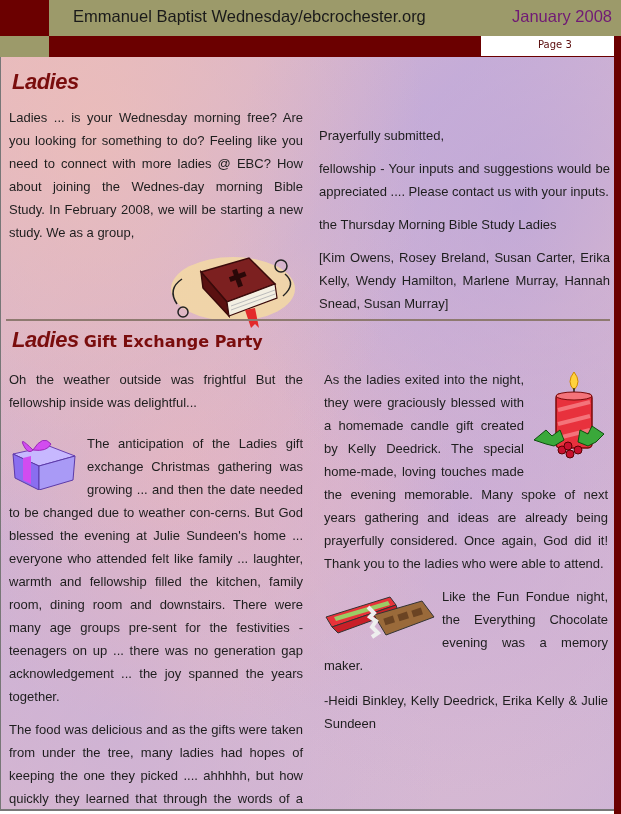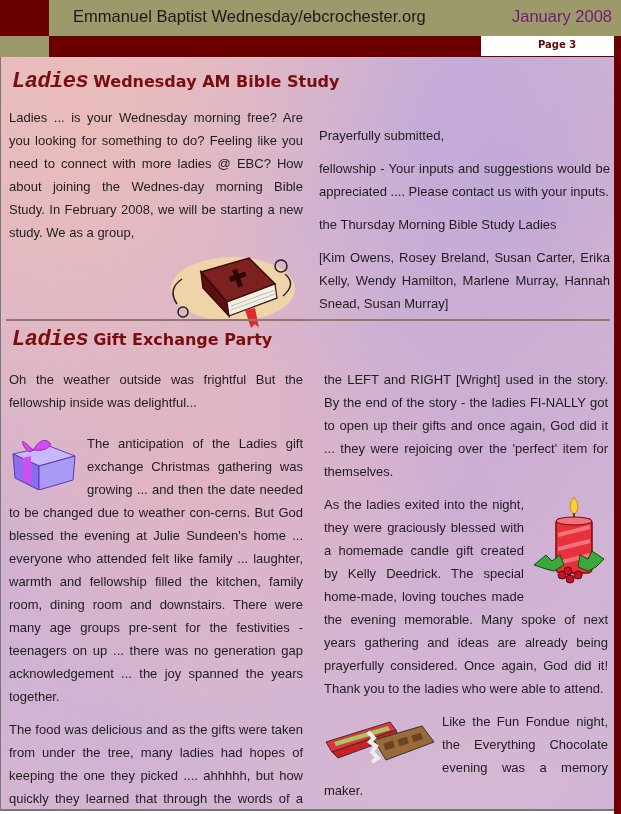--- a/index.html
+++ b/index.html
@@ -6,38 +6,38 @@
     html, body { width: 621px; height: 814px; overflow: hidden; background: #ffffff; }
     body { position: relative; font-family: "Liberation Sans", sans-serif; }
 
     .hdr-left-top { position: absolute; left: 0; top: 0; width: 49px; height: 36px; background: #6b0000; }
     .hdr-title-bar { position: absolute; left: 49px; top: 0; width: 572px; height: 36px; background: #9c9a6a; }
     .hdr-title { position: absolute; left: 73px; top: 7px; font-size: 16.5px; color: #1a1a1a; }
     .hdr-date { position: absolute; right: 9px; top: 7px; font-size: 16.5px; color: #701a75; }
     .hdr-left-bot { position: absolute; left: 0; top: 36px; width: 49px; height: 21px; background: #9c9a6a; }
     .hdr-red-bar { position: absolute; left: 49px; top: 36px; width: 572px; height: 21px; background: #6b0000; }
     .page-tab { position: absolute; left: 481px; top: 36px; width: 133px; height: 20px; background: #ffffff; }
-    .page-label { position: absolute; left: 10px; top: 3px; font-size: 10px; font-weight: bold; color: #5a0c0c; font-family: "DejaVu Sans", sans-serif; padding-left: 47px; }
+    .page-label { position: absolute; left: 10px; top: 3px; font-size: 10px; font-weight: normal; color: #5a0c0c; font-family: "DejaVu Sans", sans-serif; padding-left: 47px; }
 
     .content {
       position: absolute; left: 0; top: 57px; width: 614px; height: 754px;
       border-left: 1px solid #777; border-bottom: 2px solid #777;
       background:
         radial-gradient(ellipse at 15% 10%, rgba(240,190,180,0.7), transparent 45%),
         radial-gradient(ellipse at 85% 20%, rgba(180,160,220,0.6), transparent 40%),
         radial-gradient(ellipse at 30% 55%, rgba(230,180,190,0.7), transparent 45%),
         radial-gradient(ellipse at 75% 60%, rgba(200,170,215,0.7), transparent 45%),
         radial-gradient(ellipse at 20% 90%, rgba(200,175,215,0.7), transparent 45%),
         radial-gradient(ellipse at 80% 92%, rgba(215,185,210,0.7), transparent 45%),
         linear-gradient(135deg, #e2b9c4 0%, #cdb2d6 35%, #e0bccb 60%, #cbb3d8 100%);
     }
     .right-border { position: absolute; left: 614px; top: 57px; width: 7px; height: 757px; background: #6b0000; }
 
     .sec-head { position: absolute; display: flex; align-items: baseline; }
-    .script { font-family: Liberation Mono, monospace; font-style: italic; font-weight: bold; font-size: 22px; color: #7a0d0d; letter-spacing: -0.5px; margin-right: 5px; }
+    .script { font-family: Liberation Sans, sans-serif; font-style: italic; font-weight: bold; font-size: 22px; color: #7a0d0d; letter-spacing: -0.5px; margin-right: 5px; }
     .sec-title { font-family: "DejaVu Sans", sans-serif; font-weight: bold; font-size: 16px; color: #7a0d0d; }
 
     .col { position: absolute; font-size: 13px; line-height: 23px; color: #1e1e1e; text-align: justify; }
     .col p { margin-bottom: 10px; }
 
     .divider { position: absolute; left: 5px; top: 320px; width: 604px; height: 2px; background: #8e7a70; }
 
     .float-right-img { float: right; margin: 0 0 0 6px; }
     .float-left-img { float: left; margin: 0 6px 0 0; }
   </style>
@@ -51,21 +51,20 @@
 <div class="hdr-left-bot"></div>
 <div class="hdr-red-bar"></div>
 <div class="page-tab">
   <span class="page-label">Page 3</span>
 </div>
 
 <div class="content">
 
   <div class="sec-head" style="left:11px; top:12px;">
     <span class="script">Ladies</span>
-    <span class="sec-title">Wednesday AM Bible Study</span>
   </div>
 
   <div class="col" style="left:8px; top:49px; width:294px;">
     <p style="margin-bottom:0;">Ladies ... is your Wednesday morning free? Are you looking for something to do? Feeling like you need to connect with more ladies @ EBC? How about joining the Wednes-day morning Bible Study. In February 2008, we will be starting a new study. We as a group,</p>
     <div class="float-right-img" style="width:140px; height:90px;">
       <svg width="140" height="90" viewBox="0 0 140 90">
         <ellipse cx="70" cy="45" rx="62" ry="32" fill="#f3d9a3" opacity="0.85"></ellipse>
         <path d="M14 60 q-10 -15 5 -25" stroke="#222" stroke-width="1.5" fill="none"></path>
         <circle cx="20" cy="68" r="5" fill="none" stroke="#222" stroke-width="1.5"></circle>
         <circle cx="118" cy="22" r="6" fill="none" stroke="#222" stroke-width="1.5"></circle>
@@ -105,21 +104,20 @@
         <polygon points="30,34 66,24 64,48 30,58" fill="#a99af6" stroke="#5b3aa8" stroke-width="1"></polygon>
         <polygon points="14,26 22,24 22,52 14,48" fill="#d24cf0"></polygon>
         <path d="M24 18 q-16 -16 -8 -2 q4 6 8 2 q10 -16 18 -6 q-4 8 -18 6" fill="#d24cf0" stroke="#9a2ab8" stroke-width="1"></path>
       </svg>
     </div>
     <p>The anticipation of the Ladies gift exchange Christmas gathering was growing ... and then the date needed to be changed due to weather con-cerns. But God blessed the evening at Julie Sundeen's home ... everyone who attended felt like family ... laughter, warmth and fellowship filled the kitchen, family room, dining room and downstairs. There were many age groups pre-sent for the festivities - teenagers on up ... there was no generation gap acknowledgement ... the joy spanned the years together.</p>
     <p>The food was delicious and as the gifts were taken from under the tree, many ladies had hopes of keeping the one they picked .... ahhhhh, but how quickly they learned that through the words of a Christmas Story, that their gift they picked out would end up across the room from them. The almost 30 women who attended were delighted with the hilarity of</p>
   </div>
 
   <div class="col" style="left:323px; top:311px; width:284px;">
-    <p>the LEFT and RIGHT [Wright] used in the story. By the end of the story - the ladies FI-NALLY got to open up their gifts and once again, God did it ... they were rejoicing over the 'perfect' item for themselves.</p>
     <div class="float-right-img" style="width:78px; height:92px; margin-top:2px;">
       <svg width="78" height="92" viewBox="0 0 78 92">
         <path d="M44 2 q-8 10 0 18 q8 -8 0 -18" fill="#ffd23c" stroke="#d08a00" stroke-width="1"></path>
         <line x1="44" y1="18" x2="44" y2="26" stroke="#222" stroke-width="1.5"></line>
         <rect x="26" y="24" width="36" height="54" rx="4" fill="#e8313d" stroke="#7a0a0a" stroke-width="1.5"></rect>
         <ellipse cx="44" cy="26" rx="18" ry="4" fill="#f4737a" stroke="#7a0a0a" stroke-width="1"></ellipse>
         <path d="M28 40 l32 -8 M28 54 l32 -8 M28 68 l32 -8" stroke="#f4737a" stroke-width="4"></path>
         <path d="M4 70 l12 -10 l6 6 l8 -6 l4 10 l-10 6 l-8 -2 z" fill="#3aa83a" stroke="#0d4d0d" stroke-width="1"></path>
         <path d="M74 64 l-12 -8 l-4 8 l-8 -4 l-2 12 l10 4 l8 -4 z" fill="#3aa83a" stroke="#0d4d0d" stroke-width="1"></path>
         <circle cx="32" cy="80" r="4" fill="#c8102e" stroke="#5a0000"></circle>

